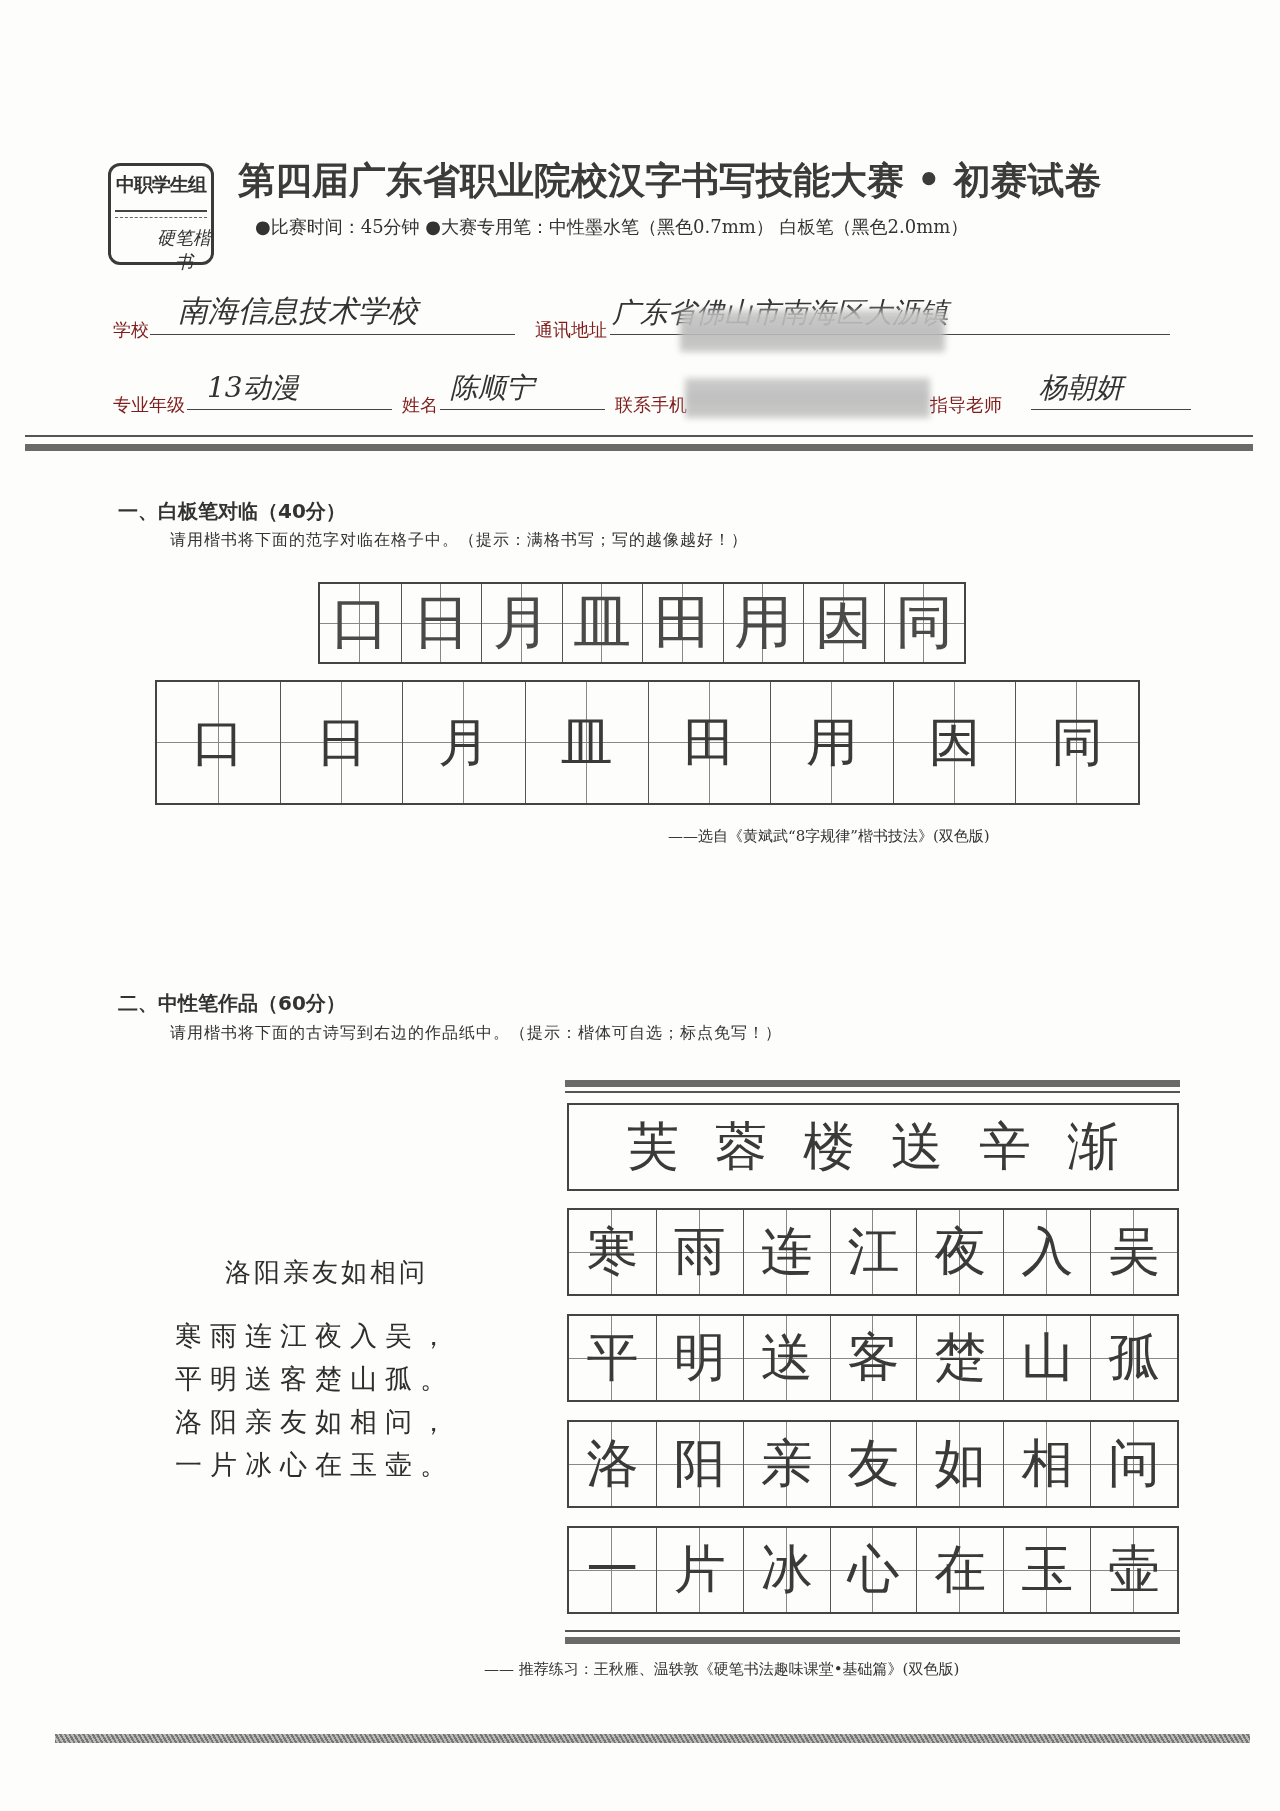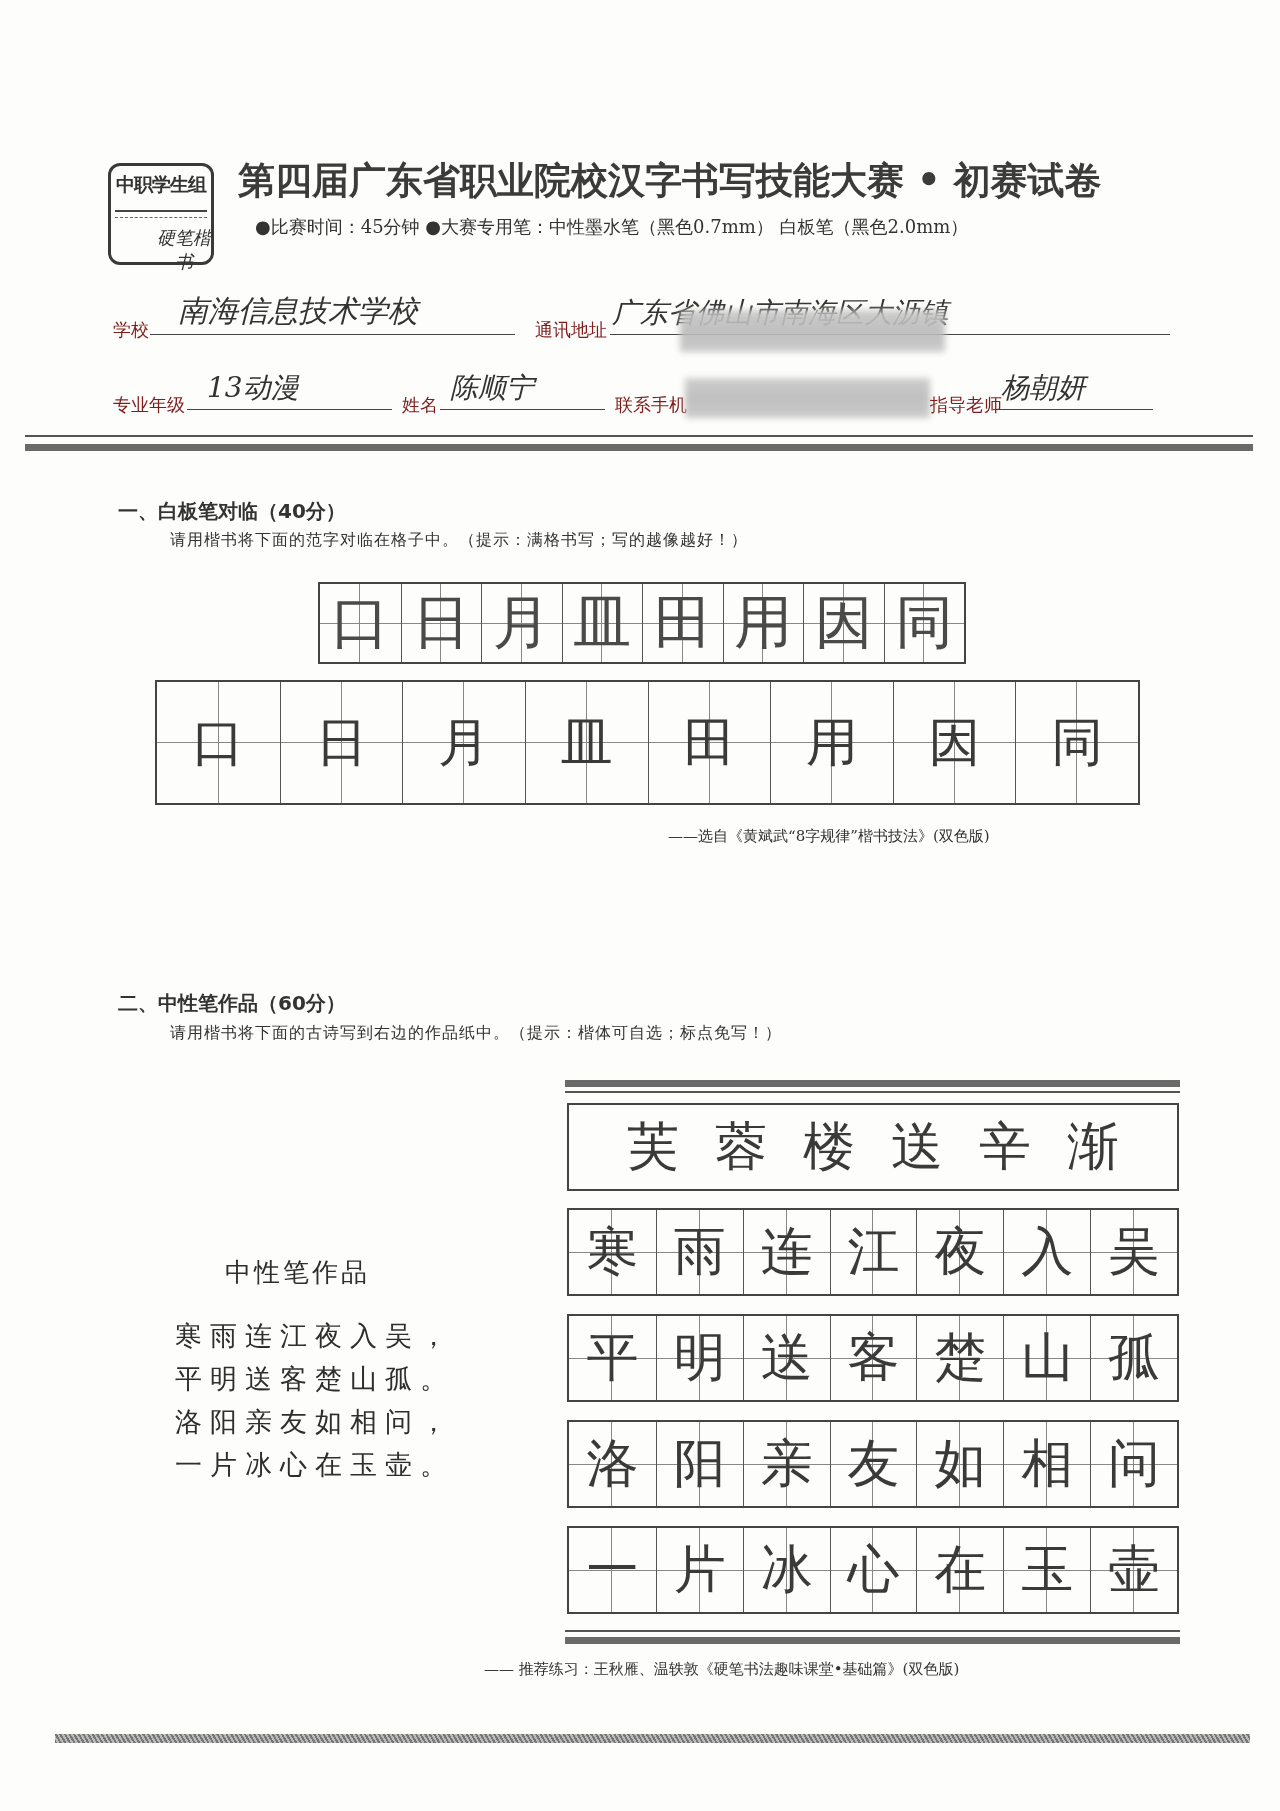--- a/index.html
+++ b/index.html
@@ -115,21 +115,21 @@
   <span class="hand" style="left:20px;font-size:28px;">13动漫</span>
 </div>
 <div class="abs field-label" style="left:402px;top:393px;">姓名</div>
 <div class="abs field-line" style="left:440px;top:377px;width:165px;">
   <span class="hand" style="left:10px;font-size:28px;">陈顺宁</span>
 </div>
 <div class="abs field-label" style="left:615px;top:393px;">联系手机</div>
 <div class="abs field-line" style="left:690px;top:377px;width:230px;border-bottom:none;"></div>
 <div class="abs blur" style="left:685px;top:378px;width:245px;height:40px;"></div>
 <div class="abs field-label" style="left:930px;top:393px;">指导老师</div>
-<div class="abs field-line" style="left:993px;top:377px;width:160px;">
+<div class="abs field-line" style="left:1031px;top:377px;width:160px;">
   <span class="hand" style="left:8px;font-size:28px;">杨朝妍</span>
 </div>
 
 <div class="abs rule-thin" style="left:25px;top:435px;width:1228px;"></div>
 <div class="abs rule-thick" style="left:25px;top:444px;width:1228px;"></div>
 
 <div class="abs section-title" style="left:118px;top:498px;">一、白板笔对临（40分）</div>
 <div class="abs section-hint" style="left:170px;top:530px;">请用楷书将下面的范字对临在格子中。（提示：满格书写；写的越像越好！）</div>
 
 <div class="abs grid model-small" style="left:318px;top:582px;width:648px;height:82px;">
@@ -184,21 +184,21 @@
   <div class="cell" style="width:123px;">
       <span>同</span>
     </div>
 </div>
 
 <div class="abs credit" style="left:668px;top:827px;">——选自《黄斌武“8字规律”楷书技法》(双色版)</div>
 
 <div class="abs section-title" style="left:118px;top:990px;">二、中性笔作品（60分）</div>
 <div class="abs section-hint" style="left:170px;top:1023px;">请用楷书将下面的古诗写到右边的作品纸中。（提示：楷体可自选；标点免写！）</div>
 
-<div class="abs poem-title" style="left:225px;top:1255px;">中性笔作品</div>
+<div class="abs poem-title" style="left:225px;top:1255px;">洛阳亲友如相问</div>
 <div class="abs poem-line" style="left:175px;top:1318px;">寒雨连江夜入吴，</div>
 <div class="abs poem-line" style="left:175px;top:1361px;">平明送客楚山孤。</div>
 <div class="abs poem-line" style="left:175px;top:1404px;">洛阳亲友如相问，</div>
 <div class="abs poem-line" style="left:175px;top:1447px;">一片冰心在玉壶。</div>
 
 <div class="abs rule-thick" style="left:565px;top:1080px;width:615px;"></div>
 <div class="abs rule-thin" style="left:565px;top:1091px;width:615px;"></div>
 
 <div class="abs work-title-box" style="left:567px;top:1103px;width:612px;height:88px;">
   <span>芙</span>

